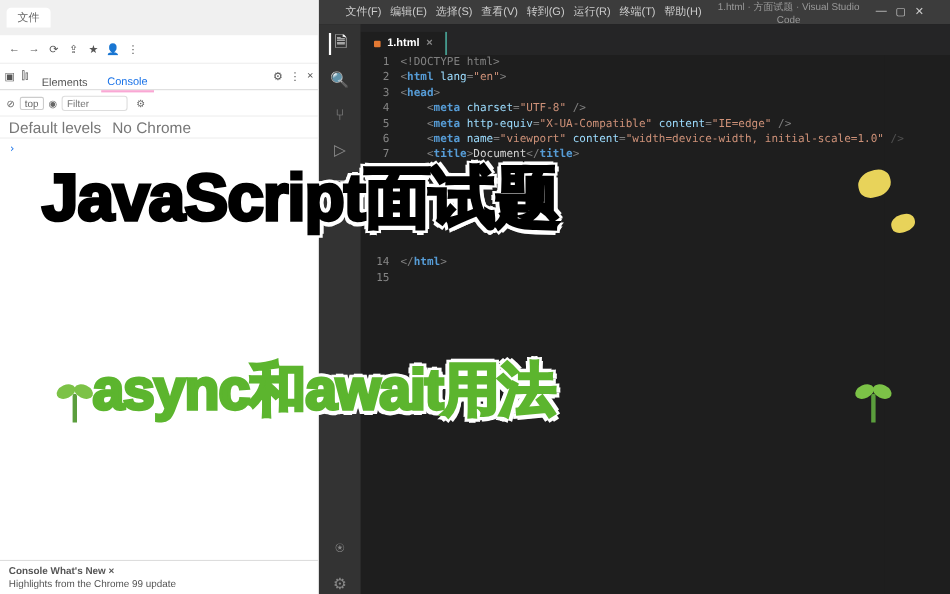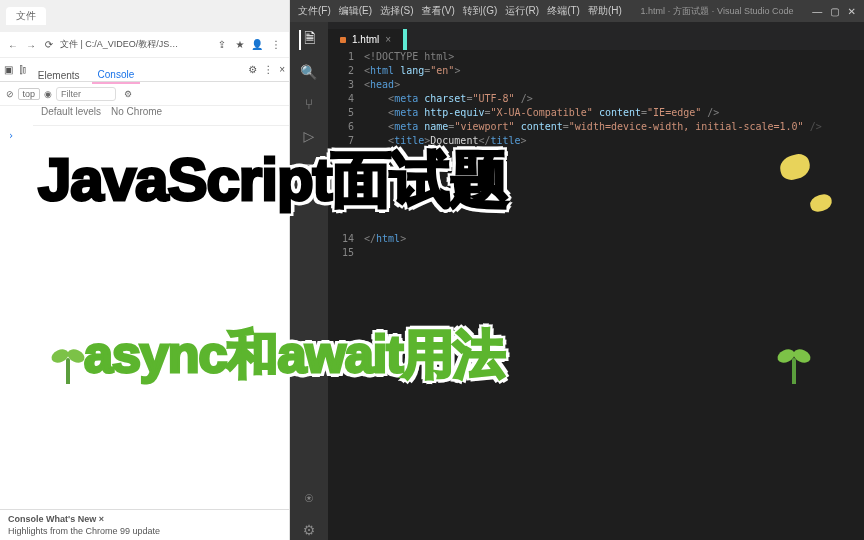--- a/index.html
+++ b/index.html
@@ -15,55 +15,55 @@
 
 .devtools-tabs { height: 24px; display: flex; align-items: center; border-bottom: 1px solid #ddd; font-size: 10px; color: #555; padding: 0 4px; gap: 6px; }
 .devtools-tabs .dt-tab { padding: 2px 6px; cursor: pointer; margin-top: 12px; }
 .devtools-tabs .dt-tab.active { border-bottom: 2px solid #f9a8d4; color: #1a73e8; }
 .devtools-tabs .spacer { flex: 1; }
 
 .devtools-filter { height: 24px; display: flex; align-items: center; gap: 4px; padding: 0 6px; font-size: 9px; border-bottom: 1px solid #eee; color: #666; }
 .devtools-filter input { border: 1px solid #ddd; font-size: 9px; padding: 1px 4px; width: 60px; border-radius: 3px; }
 .devtools-filter .pill { border: 1px solid #ccc; padding: 0 4px; border-radius: 2px; }
 
-.devtools-sub { height: 20px; display: flex; font-size: 10px; padding: 0 8px; color: #777; border-bottom: 1px solid #eee; gap: 10px; margin-left: 33px; }
+.devtools-sub { height: 20px; display: flex; align-items: center; font-size: 14px; padding: 0 8px; color: #777; border-bottom: 1px solid #eee; gap: 10px; }
 
 .console-body { flex: 1; padding: 4px 8px; font-size: 10px; color: #333; font-family: monospace; }
 .console-prompt::before { content: '›'; color: #1a73e8; margin-right: 4px; }
 
 .console-footer { border-top: 1px solid #ddd; padding: 4px 8px; font-size: 9px; color: #555; }
 .console-footer .section { display: flex; align-items: center; gap: 6px; margin-bottom: 2px; font-weight: bold; }
 
 
 .vscode { position: absolute; left: 290px; top: 0; right: 0; height: 540px; background: #1e1e1e; color: #ccc; display: flex; flex-direction: column; font-size: 10px; }
-.vsc-titlebar { height: 22px; background: #3c3c3c; display: flex; align-items: center; padding: 0 8px; font-size: 10px; color: #ccc; gap: 10px; }
+.vsc-titlebar { height: 22px; background: #3c3c3c; display: flex; align-items: center; padding: 0 24px; font-size: 10px; color: #ccc; gap: 10px; }
 .vsc-titlebar .menu { display: flex; gap: 8px; }
 .vsc-titlebar .title { flex: 1; text-align: center; font-size: 9px; color: #999; }
 .vsc-titlebar .wincontrols { display: flex; gap: 8px; }
 
 .vsc-body { flex: 1; display: flex; }
 .vsc-activity { width: 38px; background: #333; display: flex; flex-direction: column; align-items: center; padding-top: 8px; gap: 12px; }
 .vsc-activity .aicon { width: 20px; height: 20px; color: #888; display: flex; align-items: center; justify-content: center; font-size: 14px; }
 .vsc-activity .aicon.active { color: #fff; border-left: 2px solid #fff; padding-left: 0; }
 .vsc-activity .spacer { flex: 1; }
 
 .vsc-editor-wrap { flex: 1; display: flex; flex-direction: column; }
 .vsc-tabs { height: 28px; background: #252526; display: flex; align-items: flex-end; }
-.vsc-tab { background: #1e1e1e; padding: 5px 12px; font-size: 10px; color: #fff; border-right: 4px solid #5eead4; display: flex; gap: 6px; align-items: center; }
+.vsc-tab { background: #1e1e1e; padding: 5px 12px; font-size: 10px; color: #fff; border-right: 1px solid #5eead4; display: flex; gap: 6px; align-items: center; font-weight: bold; }
 .vsc-tab .x { color: #888; font-size: 10px; }
 .vsc-tab .dot { width: 6px; height: 6px; background: #e37933; border-radius: 1px; display: inline-block; }
 
 .vsc-breadcrumb { height: 18px; background: #1e1e1e; padding: 2px 12px; font-size: 9px; color: #888; }
 
 .vsc-code { flex: 1; background: #1e1e1e; font-family: Consolas, monospace; font-size: 10px; line-height: 14px; display: flex; position: relative; }
 .gutter { width: 36px; text-align: right; color: #858585; padding-right: 10px; user-select: none; }
 .gutter div { height: 14px; }
 .code-lines { flex: 1; color: #d4d4d4; }
 .code-lines div { height: 14px; white-space: pre; }
-.gray { color: #808080; } .blue { color: #569cd6; } .attr { color: #9cdcfe; } .str { color: #ce9178; }
+.gray { color: #808080; } .blue { color: #569cd6; font-weight: bold; } .attr { color: #9cdcfe; } .str { color: #ce9178; }
 
 .vsc-minimap { position: absolute; right: 0; top: 0; width: 60px; height: 100%; background: #1e1e1e; opacity: 0.5; }
 
 .vsc-statusbar { height: 20px; background: #007acc; display: flex; align-items: center; padding: 0 8px; font-size: 9px; color: #fff; gap: 10px; }
 .vsc-statusbar .spacer { flex: 1; }
 
 
 .overlay-text { position: absolute; font-weight: 900; -webkit-text-stroke: 3px currentColor; pointer-events: none; font-family: "Arial Black", sans-serif; }
 .title1 { left: 38px; top: 140px; font-size: 60px; color: #000000; text-shadow: 0 0 0 #fff, -4px -4px 0 #fff, 4px -4px 0 #fff, -4px 4px 0 #fff, 4px 4px 0 #fff, -5px 0 0 #fff, 5px 0 0 #fff, 0 -5px 0 #fff, 0 5px 0 #fff; letter-spacing: -1px; }
 .title2 { left: 84px; top: 320px; font-size: 52px; color: #5cb52e; text-shadow: 0 0 0 #fff, -4px -4px 0 #fff, 4px -4px 0 #fff, -4px 4px 0 #fff, 4px 4px 0 #fff, -5px 0 0 #fff, 5px 0 0 #fff, 0 -5px 0 #fff, 0 5px 0 #fff; letter-spacing: -1px; }
@@ -80,21 +80,20 @@
 <body>
 
 <div class="browser">
   <div class="browser-top">
     <span class="tab">文件</span>
   </div>
   <div class="browser-addr">
     <span class="icon">←</span>
     <span class="icon">→</span>
     <span class="icon">⟳</span>
-    <span class="url">文件 | C:/A_VIDEO/教程/JS…</span>
     <span class="icon">⇪</span>
     <span class="icon">★</span>
     <span class="icon">👤</span>
     <span class="icon">⋮</span>
   </div>
   <div class="devtools-tabs">
     <span class="icon">▣</span>
     <span class="icon">⫿⫾</span>
     <span class="dt-tab">Elements</span>
     <span class="dt-tab active">Console</span>

